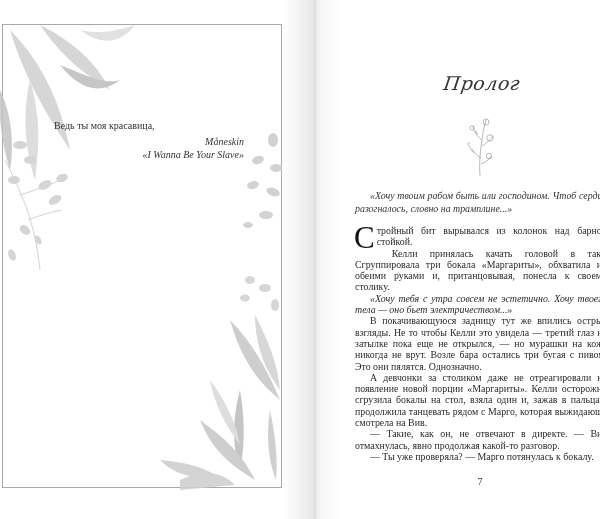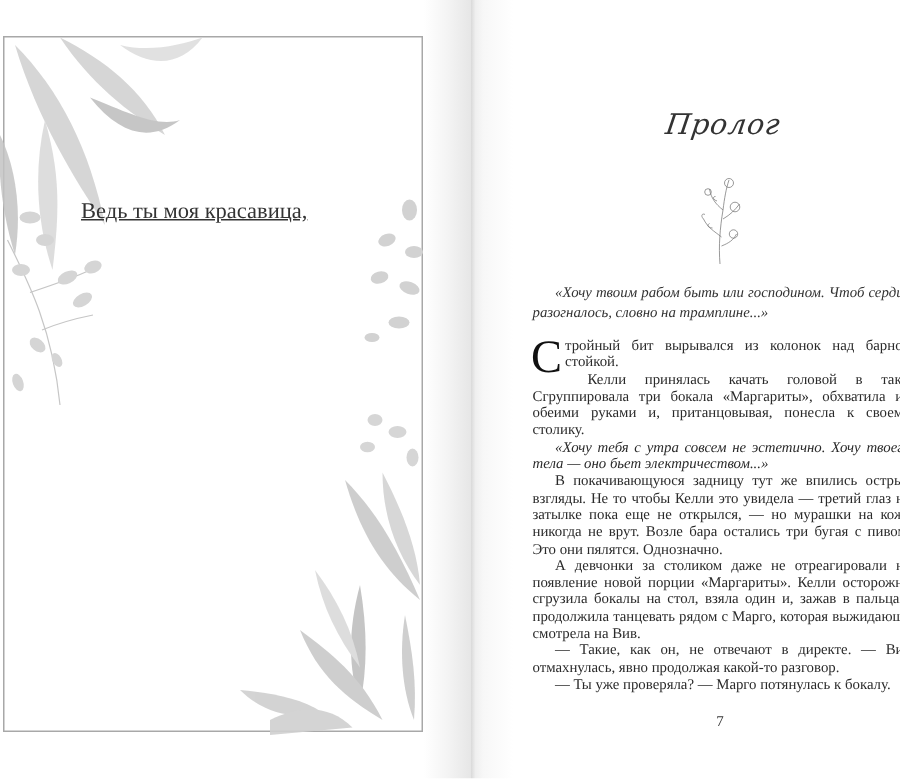--- a/index.html
+++ b/index.html
@@ -23,22 +23,22 @@
   .frame {
     position: absolute; left: 2px; top: 24px; width: 280px; height: 464px;
     border: 1.5px solid #a8a8a8; box-sizing: border-box;
   }
   .leaves { position: absolute; }
   .leaves-tl { left: 0; top: 20px; width: 150px; height: 260px; }
   .leaves-r { left: 238px; top: 130px; width: 50px; height: 110px; }
   .leaves-br { left: 140px; top: 270px; width: 145px; height: 220px; }
 
   .epigraph-left {
-    position: absolute; left: 54px; top: 135px; width: 190px;
-    font-size: 15px; line-height: 13.5px; color: #333; text-decoration: underline;
+    position: absolute; left: 54px; top: 119px; width: 190px;
+    font-size: 10px; line-height: 13.5px; color: #333;
   }
   .epigraph-left .line { display: block; white-space: nowrap; }
   .epigraph-left .attrib { display: block; text-align: right; font-style: italic; white-space: nowrap; }
   .epigraph-left .attrib.first { margin-top: 2px; }
 
   .chapter-title {
     position: absolute; left: 426px; top: 72px; width: 112px; text-align: center;
     font-family: "DejaVu Serif", serif; font-style: italic; font-size: 19px;
     color: #333; letter-spacing: 0.5px; transform: skewX(-8deg);
   }
@@ -122,20 +122,22 @@
         <path d="M60,150 C80,165 100,180 115,210 C90,195 72,180 60,150 Z"></path>
         <path d="M20,190 C40,192 60,195 75,205 C55,210 35,205 20,190 Z" fill="#cfcfcf"></path>
         <path d="M130,140 C135,165 138,185 136,210 C128,190 126,165 130,140 Z" fill="#cacaca"></path>
         <path d="M70,110 C85,130 95,150 100,175 C85,155 75,135 70,110 Z" fill="#dadada"></path>
         <path d="M40,210 C60,200 80,200 95,215 L40,220 Z" fill="#d0d0d0"></path>
       </g>
     </svg>
 
     <div class="epigraph-left">
       <span class="line">Ведь ты моя красавица,</span>
+      <span class="attrib first">Måneskin</span>
+      <span class="attrib">«I Wanna Be Your Slave»</span>
     </div>
   </div>
 
   <div class="page-right"></div>
 
   <div class="chapter-title">Пролог</div>
 
   <svg class="ornament" viewBox="0 0 40 62">
     <g stroke="#777" stroke-width="0.5" fill="none">
       <path d="M20,60 C19,48 20,36 22,24 C23,16 24,10 26,4"></path>

